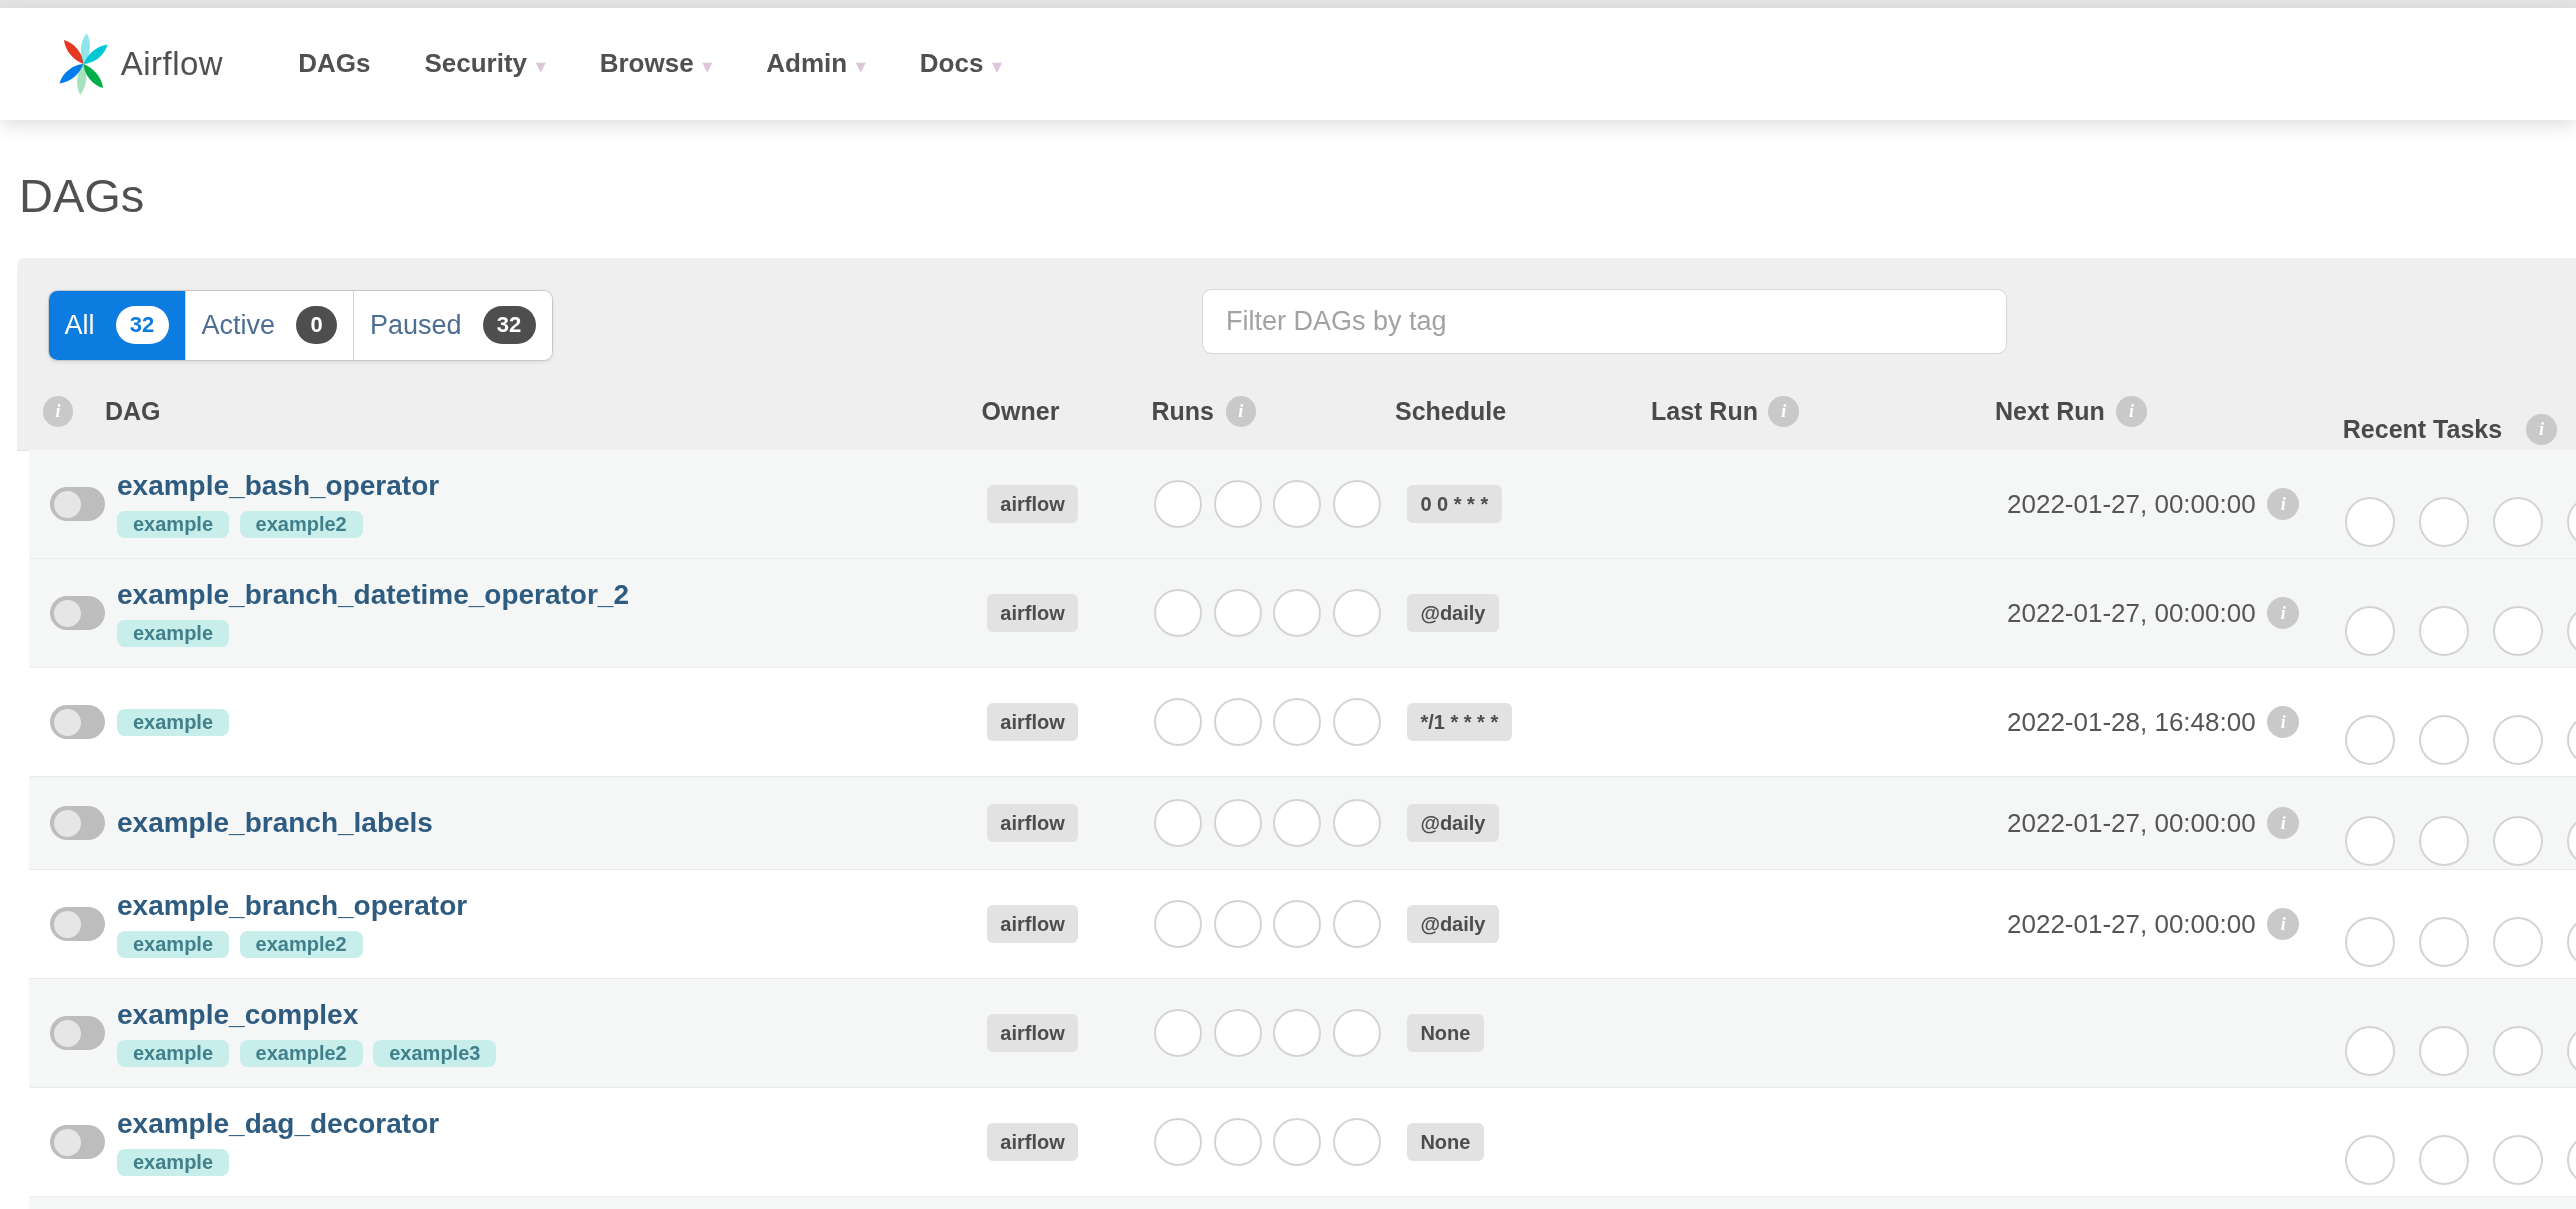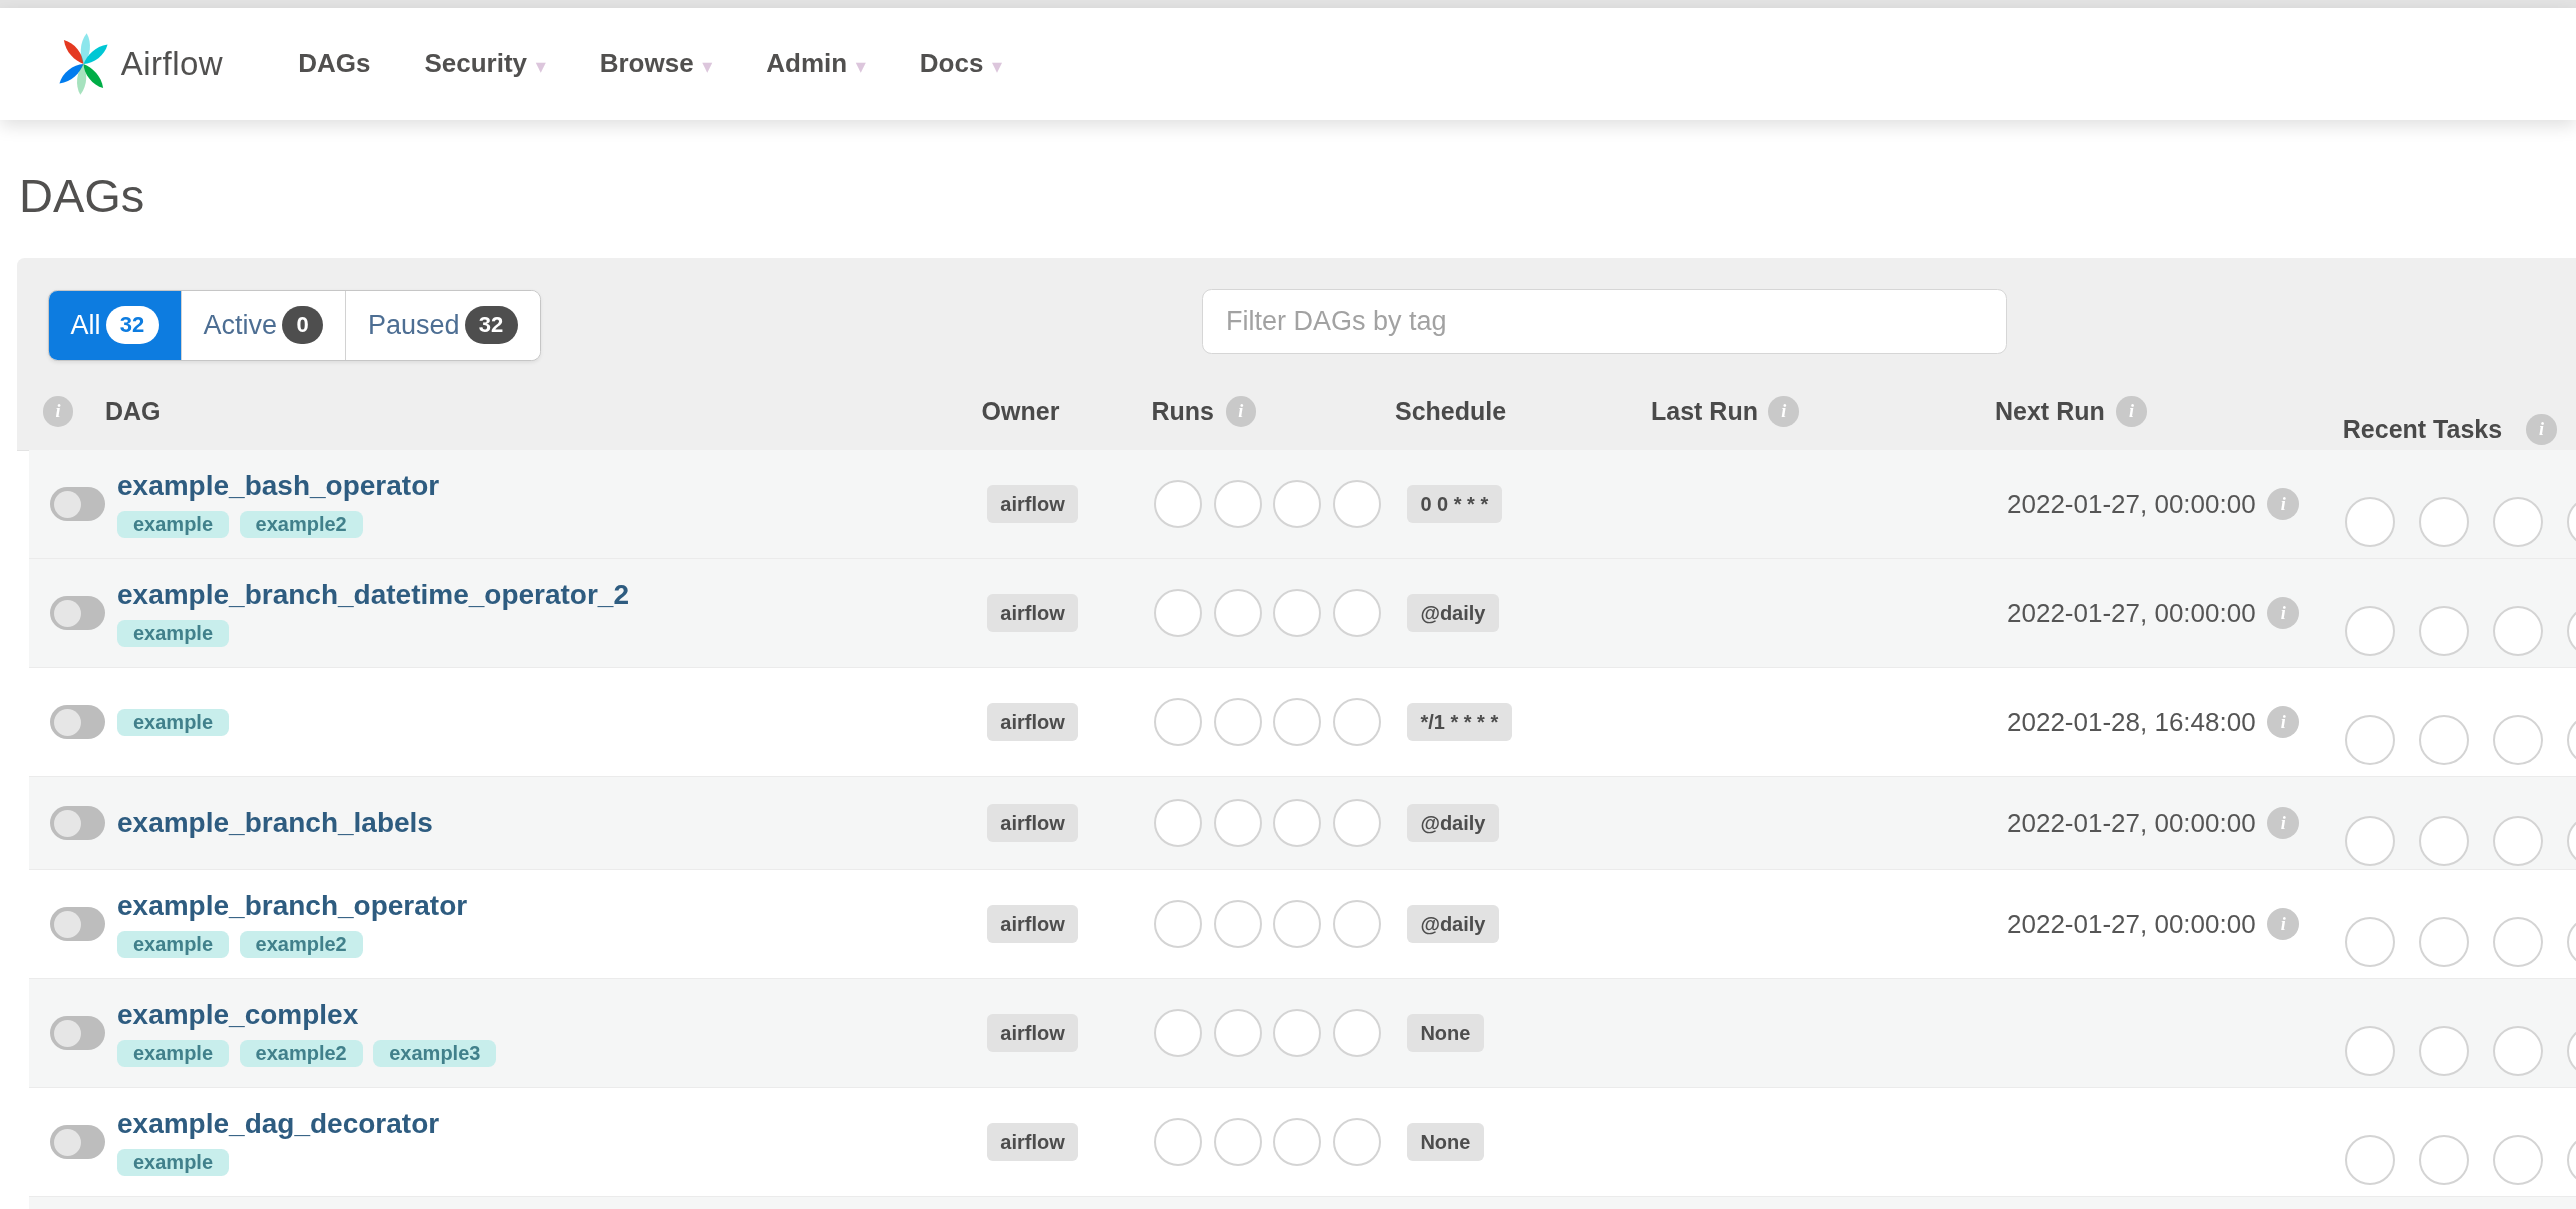--- a/index.html
+++ b/index.html
@@ -30,21 +30,21 @@
     position:absolute; top:258px; left:17px; width:2559px; height:193px;
     background:var(--panel-bg); border-radius:7.6px 0 0 0;
   }
   .toolbar { position:relative; height:115px; }
   .tab-group {
     position:absolute; left:30.5px; top:31.5px; display:flex; background:#fff;
     border:1px solid #c6c6c6; border-radius:9.5px; overflow:hidden;
     box-shadow:0 1.9px 3.8px rgba(0,0,0,0.07);
   }
   .tab {
-    height:69px; display:flex; align-items:center; gap:5px; padding:0 22px;
+    height:69px; display:flex; align-items:center; gap:21px; padding:0 16px;
     font-size:27px; color:var(--tab-inactive-text); background:#fff;
     border-left:1px solid #d2d2d2; cursor:pointer; white-space:nowrap;
   }
   .tab:first-child { border-left:none; }
   .tab.active { background:var(--accent); color:#fff; }
   .tab-count {
     border-radius:953px; padding:5.7px 14.3px; font-size:22px; font-weight:bold;
     background:var(--count-badge); color:#fff;
   }
   .tab.active .tab-count { background:#fff; color:var(--accent); }

